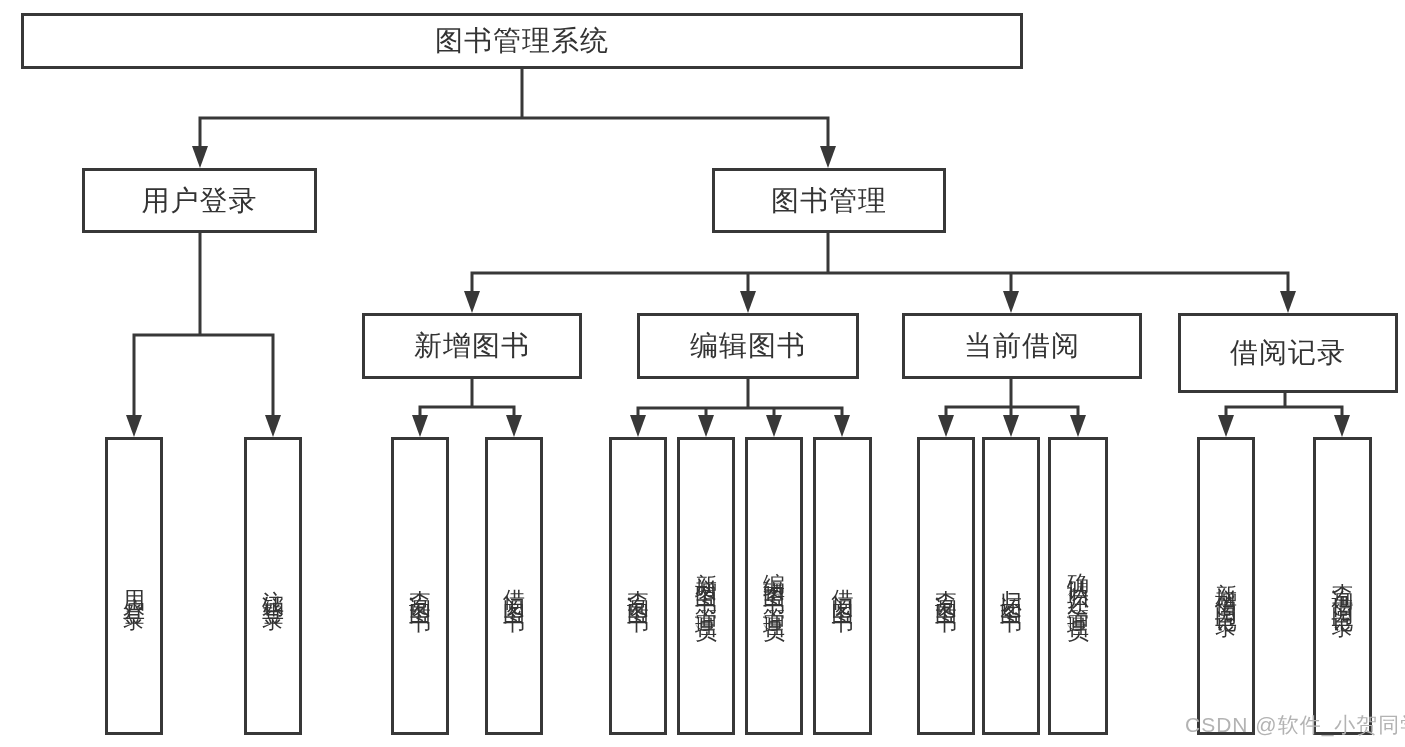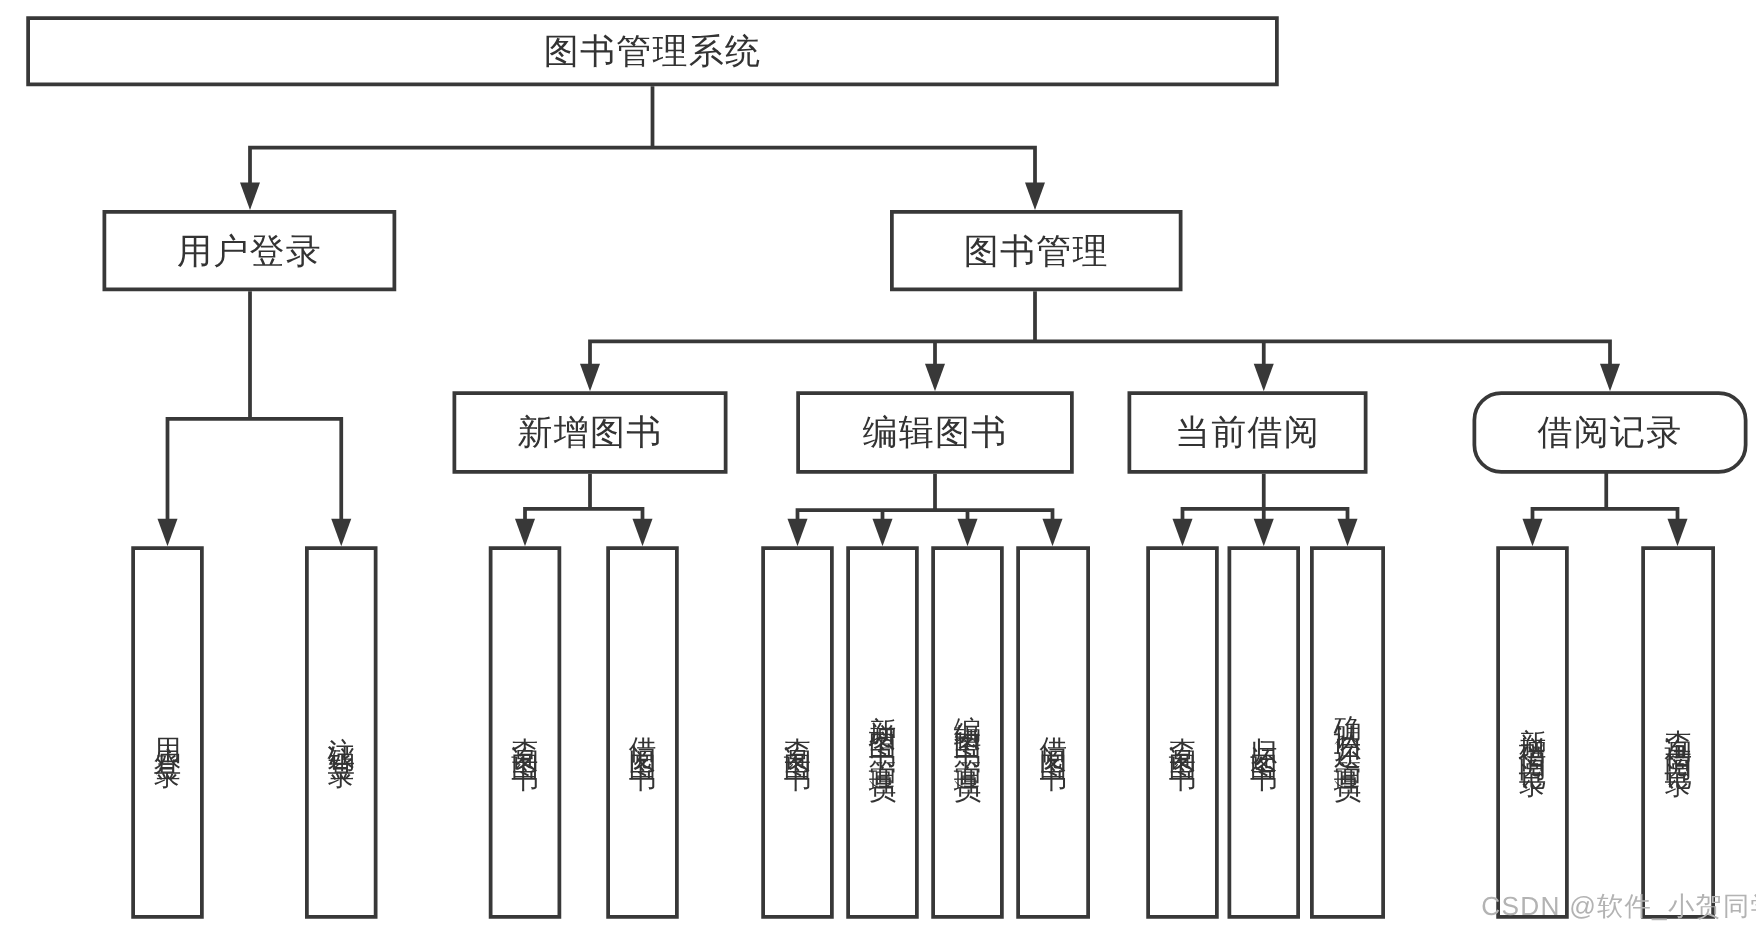--- a/index.html
+++ b/index.html
@@ -48,22 +48,22 @@
     line-height: 1;
     color: #333333;
     white-space: nowrap;
   }
   
   .n-root   { left: 21px;  top: 13px;  width: 1002px; height: 56px; }
   .n-login  { left: 82px;  top: 168px; width: 235px;  height: 65px; }
   .n-mgmt   { left: 712px; top: 168px; width: 234px;  height: 65px; text-align: right; }
   .n-rec    { left: 362px; top: 313px; width: 220px;  height: 66px; }
   .n-borrow { left: 637px; top: 313px; width: 222px;  height: 66px; }
-  .n-cur    { left: 902px; top: 313px; width: 192px;  height: 66px; }
-  .n-hist   { left: 1178px;top: 313px; width: 220px;  height: 66px; border-radius: 23px; }
+  .n-cur    { left: 902px; top: 313px; width: 240px;  height: 66px; }
+  .n-hist   { left: 1178px;top: 313px; width: 220px;  height: 80px; }
 
   .v { top: 437px; height: 298px; width: 58px; }
   .v-login1 { left: 105px; }
   .v-login2 { left: 244px; }
   .v-rec1   { left: 391px; }
   .v-rec2   { left: 485px; }
   .v-bor1   { left: 609px; }
   .v-bor2   { left: 677px; }
   .v-bor3   { left: 745px; }
   .v-bor4   { left: 813px; width: 59px; }

